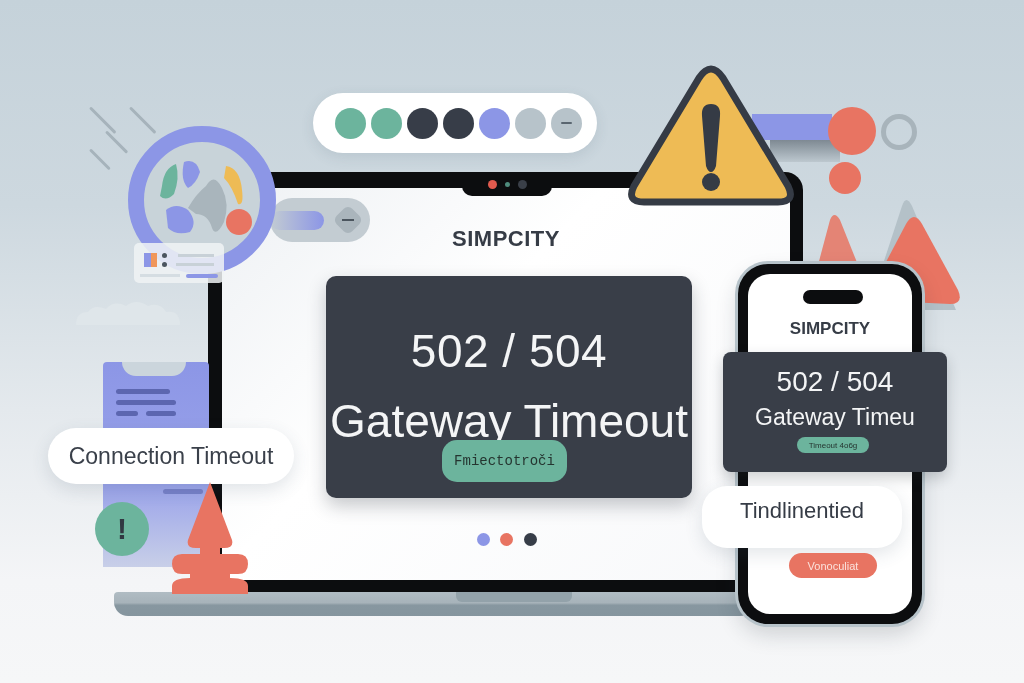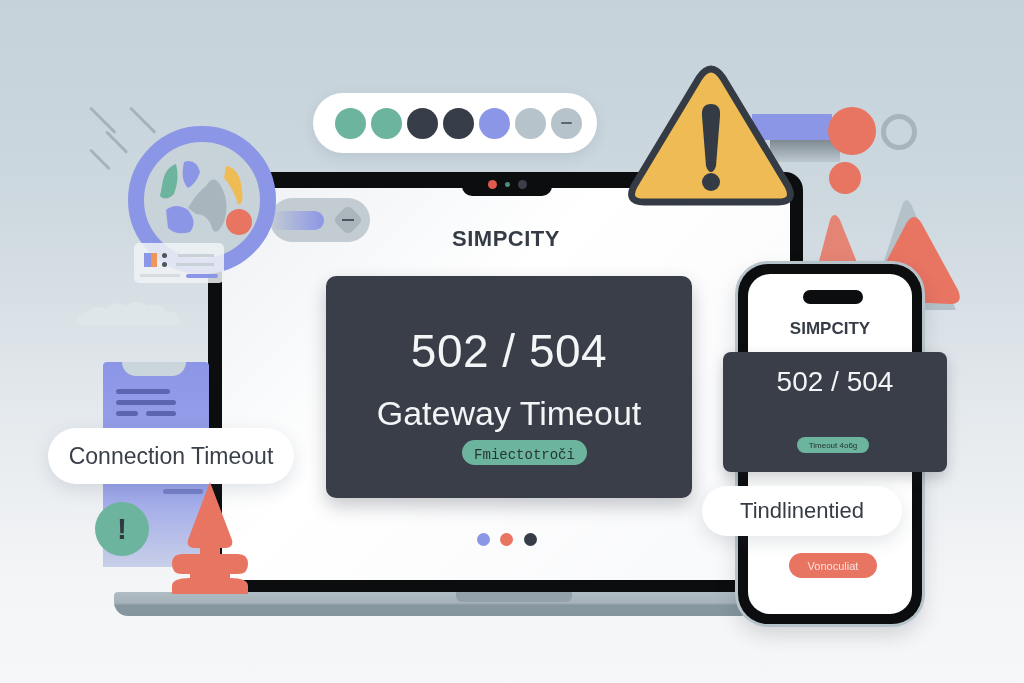--- a/index.html
+++ b/index.html
@@ -17,22 +17,22 @@
   
   .lid{left:208px;top:172px;width:595px;height:420px;background:#0c0d0f;border-radius:18px 18px 0 0;}
   .screen{left:222px;top:188px;width:568px;height:392px;
     background:linear-gradient(135deg,#eef1f4 0%,#ffffff 40%,#f7f8fa 100%);border-radius:8px 8px 0 0;}
   .notch{left:462px;top:172px;width:90px;height:24px;background:#0c0d0f;border-radius:0 0 10px 10px;}
   .cam{width:9px;height:9px;border-radius:50%;top:180px;}
   .brand{left:222px;width:568px;top:226px;text-align:center;font-weight:bold;font-size:22px;color:#363c46;letter-spacing:.5px;}
   .errcard{left:326px;top:276px;width:366px;height:222px;background:#393e48;border-radius:10px;
     box-shadow:0 8px 18px rgba(30,40,50,.25);text-align:center;color:#f4f5f6;}
   .errcode{position:absolute;left:0;right:0;top:48px;font-size:46px;letter-spacing:.5px;}
-  .errmsg{position:absolute;left:0;right:0;top:118px;font-size:34px;}
-  .errbtn{position:absolute;left:136px;top:164px;width:125px;height:25px;border-radius:15px;background:#6cb49d;
+  .errmsg{position:absolute;left:0;right:0;top:118px;font-size:46px;}
+  .errbtn{position:absolute;left:116px;top:164px;width:125px;height:42px;border-radius:15px;background:#6cb49d;
     color:#253530;font-size:14px;line-height:29px;border:none;font-family:"Liberation Mono",monospace;}
   .dot{width:13px;height:13px;border-radius:50%;top:533px;}
   .base{left:114px;top:592px;width:640px;height:24px;background:linear-gradient(180deg,#b0bcc3 0%,#a7b3ba 45%,#8797a0 55%,#85959e 100%);
     border-radius:4px 4px 14px 14px;}
   .trackpad{left:456px;top:592px;width:116px;height:10px;background:#93a2aa;border-radius:0 0 6px 6px;}
   
   .mag-ring{left:128px;top:126px;width:148px;height:148px;border-radius:50%;border:16px solid #8c96e6;
     background:#c8d3d9;box-sizing:border-box;}
   .handle-bar{left:270px;top:198px;width:100px;height:44px;background:#c3ccd2;border-radius:22px;}
   .handle-fill{left:270px;top:211px;width:54px;height:19px;background:linear-gradient(90deg,#c3ccd2,#8c96e6);border-radius:10px;}
@@ -61,21 +61,21 @@
   .rphone{left:738px;top:264px;width:184px;height:360px;background:#0c0d0f;border-radius:30px;
     box-shadow:0 0 0 3px #b7c3ca, 0 10px 22px rgba(30,40,50,.18);}
   .rscreen{left:748px;top:274px;width:164px;height:340px;background:#fff;border-radius:22px;}
   .rnotch{left:803px;top:290px;width:60px;height:14px;background:#0c0d0f;border-radius:7px;}
   .rbrand{left:748px;width:164px;top:319px;text-align:center;font-weight:bold;font-size:17px;color:#363c46;}
   .rcard{left:723px;top:352px;width:224px;height:120px;background:#393e48;border-radius:8px;color:#f4f5f6;text-align:center;
     box-shadow:0 6px 14px rgba(30,40,50,.22);}
   .rcode{position:absolute;left:0;right:0;top:14px;font-size:28px;}
   .rmsg{position:absolute;left:0;right:0;top:52px;font-size:23px;}
   .rbtn{position:absolute;left:74px;top:85px;width:72px;height:16px;border-radius:8px;background:#6cb49d;color:#253530;font-size:8px;line-height:16px;border:none;}
-  .rpill{left:702px;top:486px;width:200px;height:50px;background:#fff;border-radius:25px;
+  .rpill{left:702px;top:486px;width:200px;height:62px;background:#fff;border-radius:25px;
     box-shadow:0 6px 18px rgba(60,80,100,.14);font-size:22px;color:#363c46;line-height:50px;text-align:center;}
   .rred{left:789px;top:553px;width:88px;height:25px;border-radius:13px;background:#e87462;color:#fbe2dc;
     font-size:11px;line-height:25px;text-align:center;border:none;}
 </style>
 </head>
 <body>
 
 <div class="dash" style="left:90px;top:106px;width:36px;transform:rotate(45deg);"></div>
 <div class="dash" style="left:130px;top:106px;width:36px;transform:rotate(45deg);"></div>
 <div class="dash" style="left:106px;top:130px;width:30px;transform:rotate(45deg);"></div>
@@ -173,16 +173,17 @@
   <path d="M85 40 Q95 40 94 52 L90 102 Q88 108 85 108 Q82 108 80 102 L76 52 Q75 40 85 40Z" fill="#353b45"></path>
   <circle cx="85" cy="118" r="9" fill="#353b45"></circle>
 </svg>
 
 <div class="abs rphone"></div>
 <div class="abs rscreen"></div>
 <div class="abs rnotch"></div>
 <div class="abs rbrand">SIMPCITY</div>
 <div class="abs rcard">
   <div class="rcode">502 / 504</div>
+  <div class="rmsg">Gateway Timeu</div>
   <button class="rbtn">Timeout 4o6g</button>
 </div>
 <div class="abs rpill">Tindlinentied</div>
 <button class="abs rred">Vonoculiat</button>
 
 </body></html>

